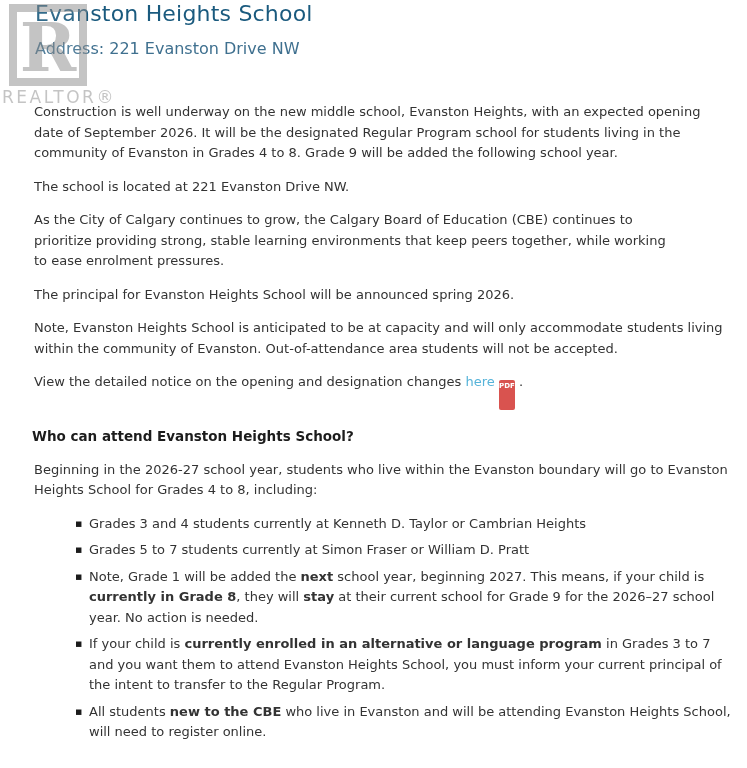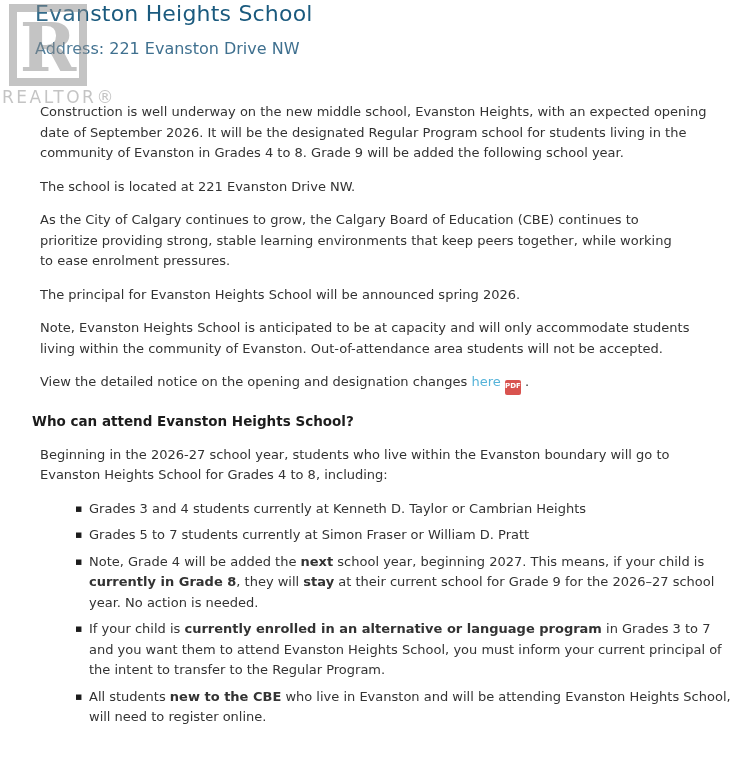--- a/index.html
+++ b/index.html
@@ -32,21 +32,21 @@
     line-height: 20px;
     color: var(--info-color, #3f708f);
   }
 
   
   .article {
     font-size: 13px;
     line-height: 20.5px;
     color: var(--body-color, #333);
   }
-  .article p { margin: 13px 8px; }
+  .article p { margin: 13px 2px; }
   .article p.first { margin-top: 43px; }
   .preline { white-space: pre-line; }
   .section-heading {
     font-size: 13.5px;
     font-weight: bold;
     color: #1c1c1c;
     margin: 16px 0 13px 0;
   }
   ul.bullets {
     list-style: none;
@@ -64,21 +64,21 @@
     left: -2px;
     top: 0;
     font-size: 11px;
     color: #1c1c1c;
   }
   .b { font-weight: bold; }
   .link { color: var(--link-color, #55b3d9); cursor: pointer; text-decoration: none; }
   .pdf-icon {
     display: inline-block;
     width: 16px;
-    height: 15px;
+    height: 30px;
     background: var(--pdf-color, #d9534f);
     border-radius: 2px;
     color: #fff;
     font-size: 7px;
     font-weight: bold;
     line-height: 13px;
     text-align: center;
     vertical-align: -2px;
     cursor: pointer;
   }
@@ -151,19 +151,19 @@
 
     <p><span>View the detailed notice on the opening and designation changes </span><span class="link">here</span><span> </span><span class="pdf-icon">PDF</span><span> .</span></p>
 
     <h2 class="section-heading">Who can attend Evanston Heights School?</h2>
 
     <p>Beginning in the 2026-27 school year, students who live within the Evanston boundary will go to Evanston Heights School for Grades 4 to 8, including:</p>
 
     <ul class="bullets">
       <li><span>Grades 3 and 4 students currently at Kenneth D. Taylor or Cambrian Heights</span></li>
       <li><span>Grades 5 to 7 students currently at Simon Fraser or William D. Pratt</span></li>
-      <li><span>Note, Grade 4 will be added the </span><span class="b">next</span><span> school year, beginning 2027. This means, if your child is </span><span class="b">currently in Grade 8</span><span>, they will </span><span class="b">stay</span><span> at their current school for Grade 9 for the 2026–27 school year. No action is needed.</span></li>
+      <li><span>Note, Grade 1 will be added the </span><span class="b">next</span><span> school year, beginning 2027. This means, if your child is </span><span class="b">currently in Grade 8</span><span>, they will </span><span class="b">stay</span><span> at their current school for Grade 9 for the 2026–27 school year. No action is needed.</span></li>
       <li><span>If your child is </span><span class="b">currently enrolled in an alternative or language program</span><span> in Grades 3 to 7 and you want them to attend Evanston Heights School, you must inform your current principal of the intent to transfer to the Regular Program.</span></li>
       <li><span>All students </span><span class="b">new to the CBE</span><span> who live in Evanston and will be attending Evanston Heights School, will need to register online.</span></li>
     </ul>
 
   </div>
 </div>
 
 </body></html>

